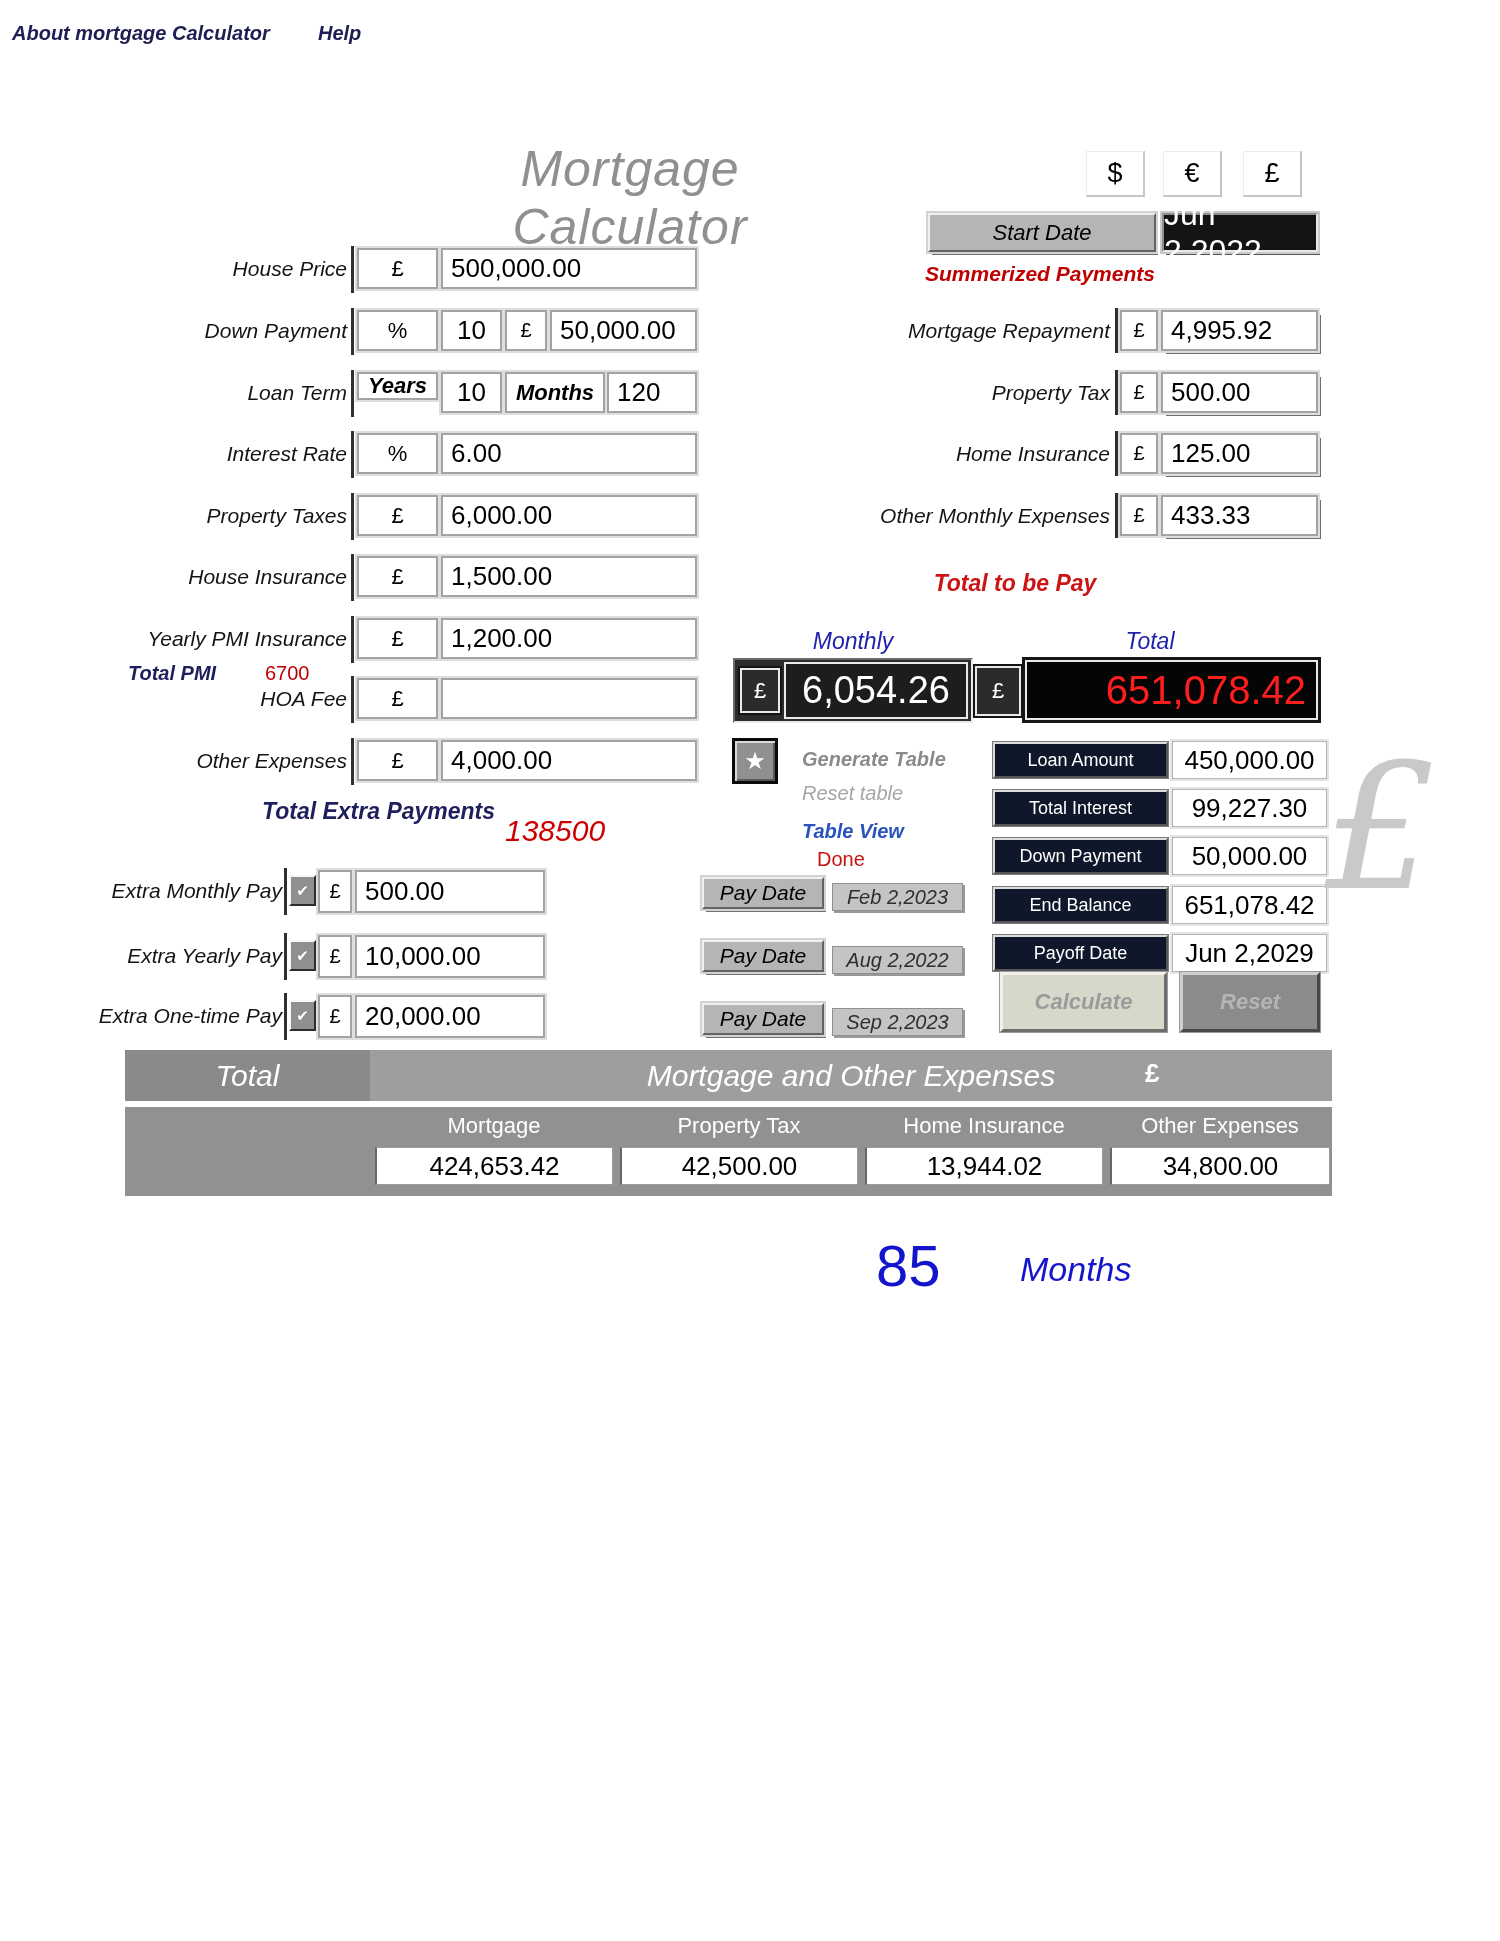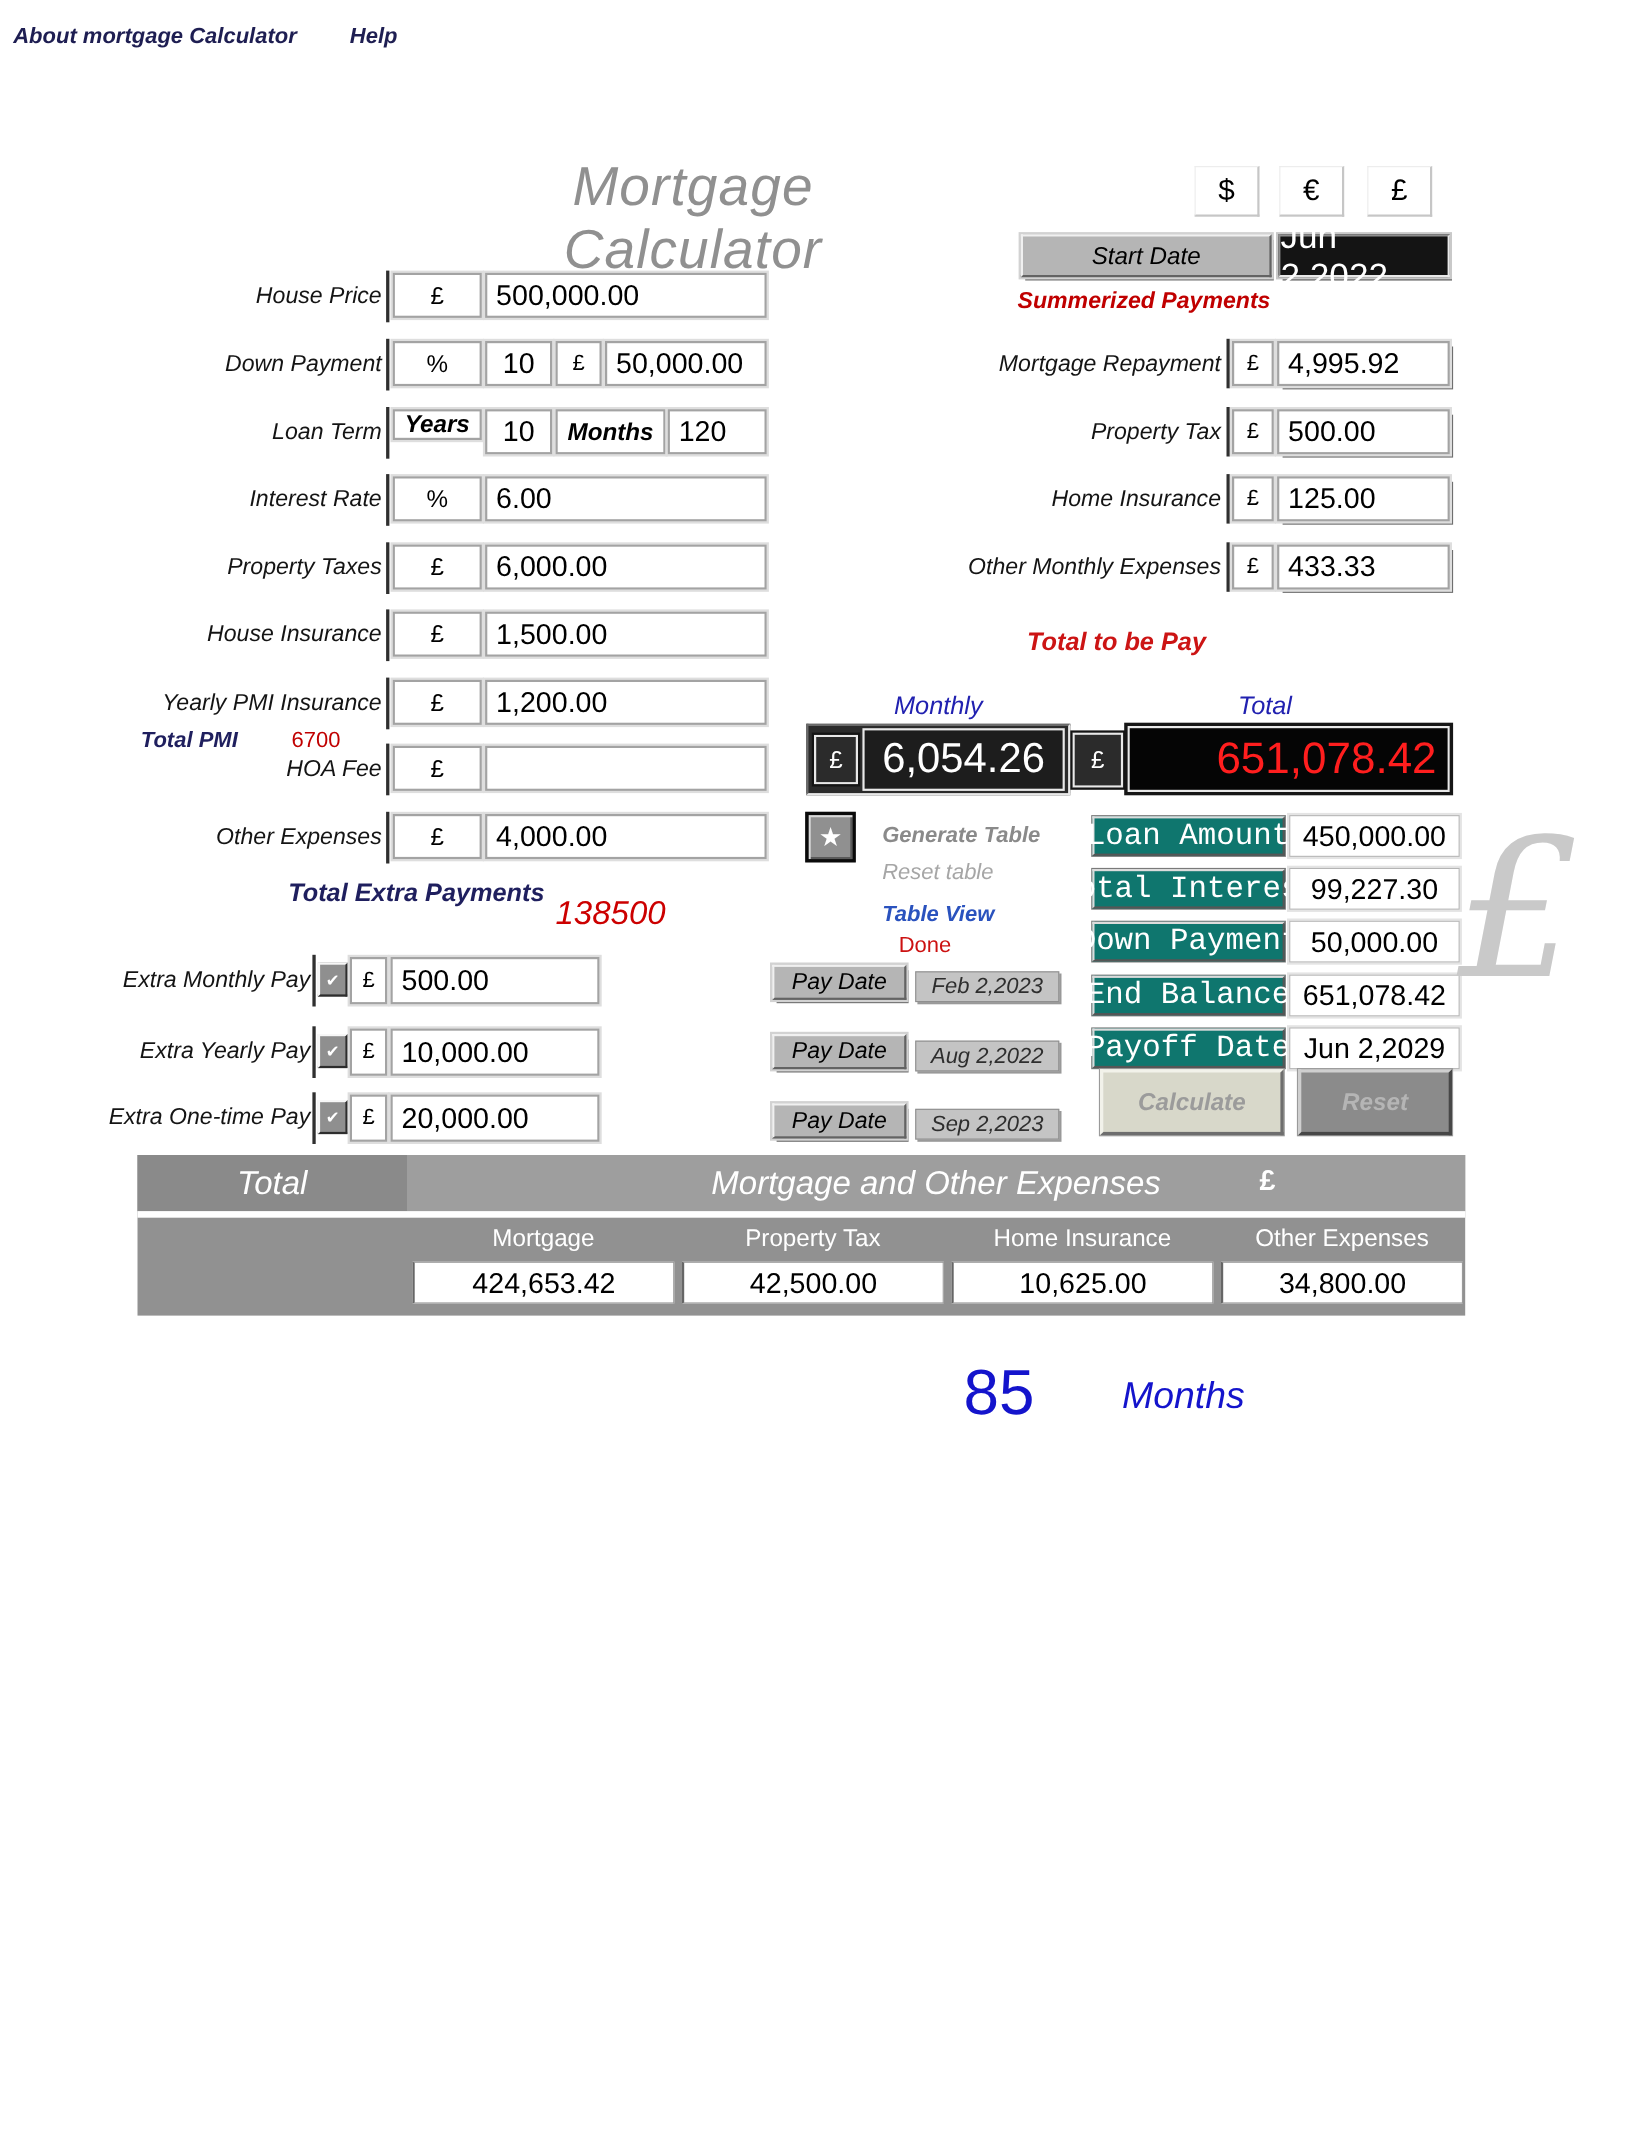--- a/index.html
+++ b/index.html
@@ -42,24 +42,24 @@
             display:flex; align-items:center; justify-content:center; cursor:pointer; }
 
   .panel   { position:absolute; background:#2b2b2b; border:2px solid;
              border-color:#6b6b6b #e9e9e9 #e9e9e9 #6b6b6b; }
   .minicur { position:absolute; background:#2b2b2b; border:2px solid #e9e9e9;
              outline:2px solid #141414; color:#fff; font-size:22px;
              display:flex; align-items:center; justify-content:center; }
   .display { position:absolute; background:#1d1d1d; border:2px solid #e9e9e9;
              color:#fff; display:flex; align-items:center; justify-content:center; }
 
-  .resbtn { position:absolute; background:#0f766e; border:2px solid;
+  .resbtn { position:absolute; background:#0f172a; border:2px solid;
             border-color:#dcdcdc #565656 #565656 #dcdcdc; box-shadow:0 0 0 1px #7a7a7a;
-            color:#fff; font-size:28px; display:flex; align-items:center;
-            justify-content:center; cursor:pointer; white-space:nowrap;font-family:Liberation Mono, monospace; }
+            color:#fff; font-size:18px; display:flex; align-items:center;
+            justify-content:center; cursor:pointer; white-space:nowrap; }
   .resval { position:absolute; background:#fff; border:1px solid #b5b5b5;
             box-shadow:0 0 0 2px #e4e4e4; font-size:26px; color:#000;
             display:flex; align-items:center; justify-content:center; }
 
   .chk { position:absolute; background:#8f8f8f; border:2px solid;
          border-color:#f7f7f7 #2d2d2d #2d2d2d #f7f7f7; color:#fff; font-size:15px;
          display:flex; align-items:center; justify-content:center; cursor:pointer; }
 
   .starbtn { position:absolute; background:#909090; border:3px solid #0a0a0a;
              box-shadow:inset 2px 2px 0 #d9d9d9, inset -2px -2px 0 #5a5a5a;
@@ -246,20 +246,20 @@
     <div class="abs" style="left:1020px;top:8px;font-size:26px;font-weight:bold;color:#fff">£</div>
     <div class="tbl-gap"></div>
 
     <div class="tbl-colhdr" style="left:250px;width:238px">Mortgage</div>
     <div class="tbl-colhdr" style="left:495px;width:238px">Property Tax</div>
     <div class="tbl-colhdr" style="left:740px;width:238px">Home Insurance</div>
     <div class="tbl-colhdr" style="left:985px;width:220px">Other Expenses</div>
 
     <div class="tbl-colval" style="left:250px;width:238px">424,653.42</div>
     <div class="tbl-colval" style="left:495px;width:238px">42,500.00</div>
-    <div class="tbl-colval" style="left:740px;width:238px">10,625.00</div>
+    <div class="tbl-colval" style="left:740px;width:238px">13,944.02</div>
     <div class="tbl-colval" style="left:985px;width:220px">34,800.00</div>
   </div>
 
   <div class="abs" style="left:876px;top:1232px;font-size:58px;color:#1414cc">85</div>
   <div class="abs" style="left:1020px;top:1250px;font-size:34px;font-style:italic;color:#1414cc">Months</div>
 
 </div>
 
 </body></html>

